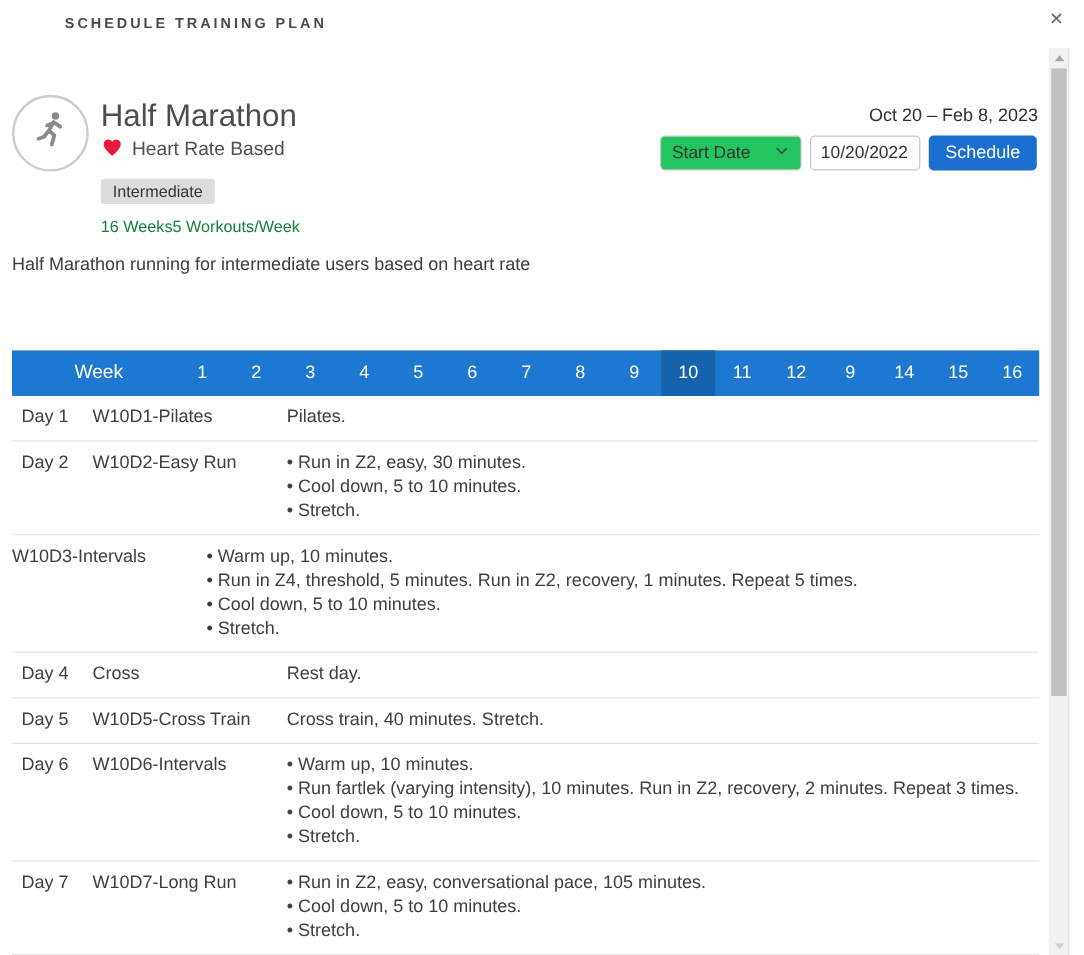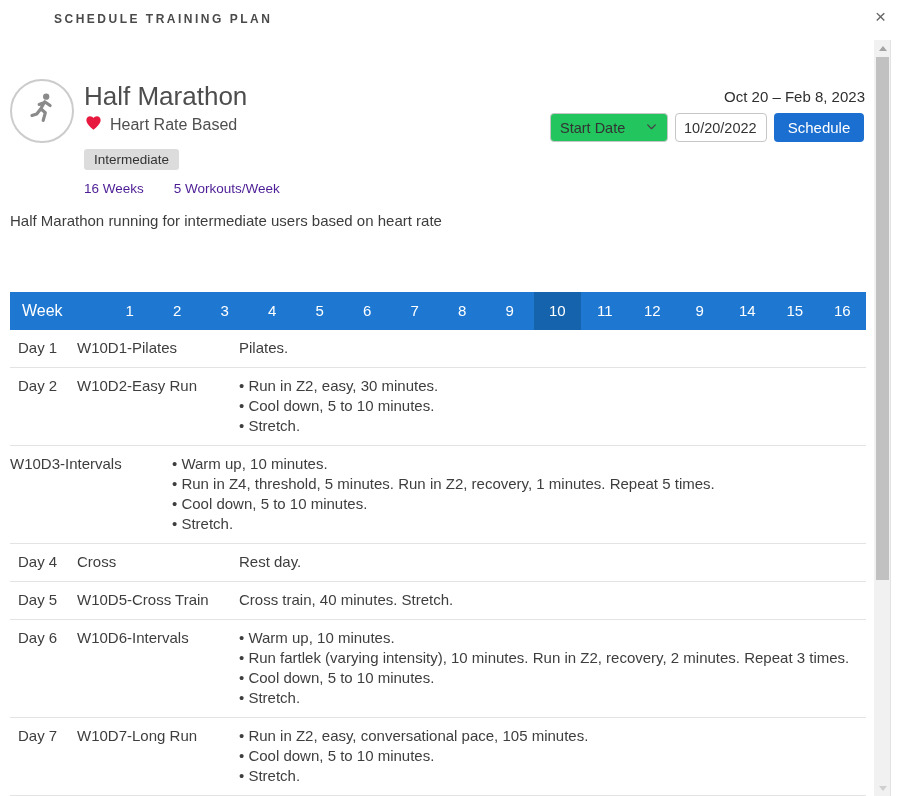--- a/index.html
+++ b/index.html
@@ -8,34 +8,34 @@
   .page { position: relative; width: 903px; height: 796px; background:#fff; overflow: hidden; }
 
   .modal-title { position:absolute; left:12px; top:12px; font-size:12px; letter-spacing:2.5px; color:#4a4a4a; font-weight:600;margin-left:42px; }
   .close-btn { position:absolute; right:17px; top:7px; font-size:19px; color:#666; cursor:pointer; line-height:1; }
 
   
   .avatar { position:absolute; left:10px; top:79px; width:64px; height:64px; border:2px solid #ccc; border-radius:50%; display:flex; align-items:center; justify-content:center; background:#fff; }
   .plan-name { position:absolute; left:84px; top:81px; font-size:26px; color:#4d4d4d; }
   .hr-row { position:absolute; left:84px; top:113px; display:flex; align-items:center; gap:7px; font-size:16px; color:#4f4f4f;justify-content:center; }
   .badge { position:absolute; left:84px; top:149px; background:#dcdcdc; color:#333; font-size:13.5px; padding:3px 10px; border-radius:3px; }
-  .meta-row { position:absolute; left:84px; top:181px; display:flex; gap:30px; font-size:13.5px; color:#4c1d95; }
+  .meta-row { position:absolute; left:84px; top:181px; display:flex; font-size:13.5px; color:#15803d; }
   .date-range { position:absolute; right:38px; top:88px; font-size:15px; color:#2f2f2f; }
 
   
   .controls { position:absolute; top:113px; left:550px; display:flex; gap:7px; }
   .select-box { width:118px; height:29px; border:1px solid #c6c6c6; border-radius:4px; display:flex; align-items:center; justify-content:space-between; padding:0 9px; font-size:14.5px; color:#333; background:#22c55e; cursor:pointer; }
   .date-input { width:92px; height:29px; border:1px solid #c6c6c6; border-radius:4px; padding:0 8px; font-size:14.5px; color:#333; font-family:inherit; }
   .schedule-btn { width:90px; height:29px; border:none; border-radius:4px; background:#1b6fd0; color:#fff; font-size:15px; font-family:inherit; cursor:pointer; }
 
   .description { position:absolute; left:10px; top:212px; font-size:15px; color:#3d3d3d; }
 
   
   .weekbar { position:absolute; left:10px; top:292px; width:856px; height:38px; background:#1e78d2; display:flex; color:#fff; }
-  .weekbar .wk-label { width:96px; line-height:38px; padding-left:12px; font-size:16px; }
+  .weekbar .wk-label { width:96px; line-height:38px; padding-left:12px; font-size:16px;margin-left:40px; }
   .weekbar .wk-cell { flex:1; text-align:center; line-height:38px; font-size:15px; cursor:pointer; }
   .weekbar .wk-cell.selected { background:#1563ac; }
 
   
   .sched-table { position:absolute; left:10px; top:330px; width:856px; }
   .row { display:flex; border-bottom:1px solid #e3e3e3; padding:8px 0 9px 0; font-size:15px; color:#3e3e3e; line-height:20px;gap:10px; }
   .col-day { width:57px; padding-left:8px; flex:none; }
   .col-name { width:152px; flex:none; }
   .col-desc { flex:1; }
 

